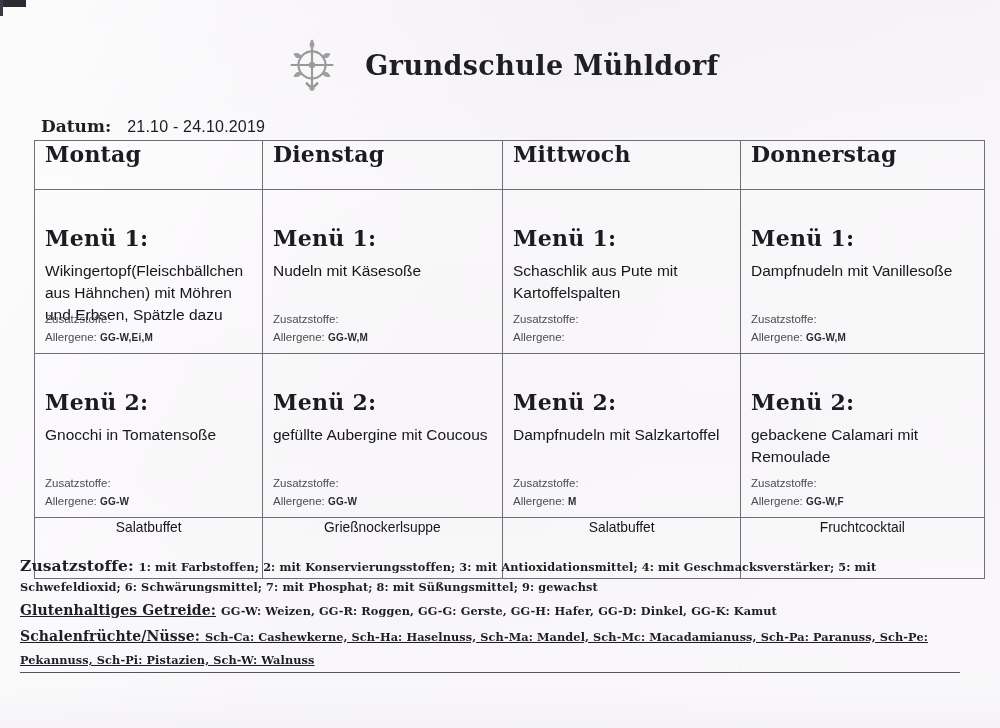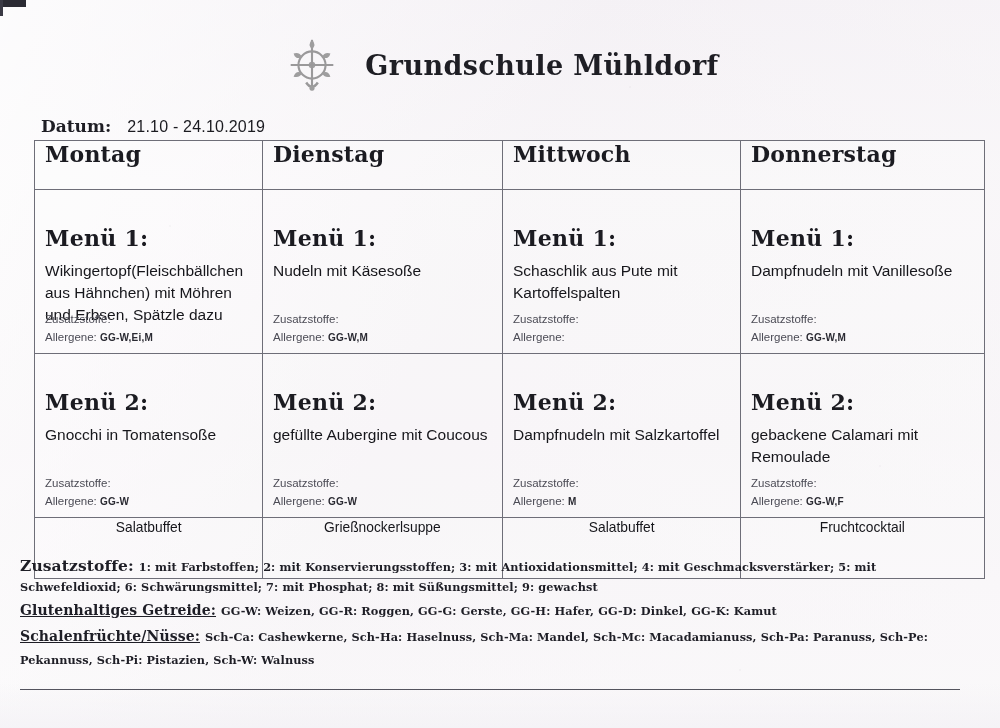--- a/index.html
+++ b/index.html
@@ -222,22 +222,23 @@
     font-weight: bold;
     font-size: 11.3px;
     letter-spacing: 0.1px;
     line-height: 1.5;
   }
   .legend-line {
     line-height: 1.48;
   }
   .legend-underline {
     border-bottom: 1px solid #54545e;
-    padding-bottom: 18px;
+    padding-bottom: 1px;
     display: block;
+    text-decoration: underline;
   }
 </style>
 </head>
 <body>
 
 <div id="page">
 
   <div class="scan-edge-top"></div>
   <div class="scan-edge-left"></div>
 

